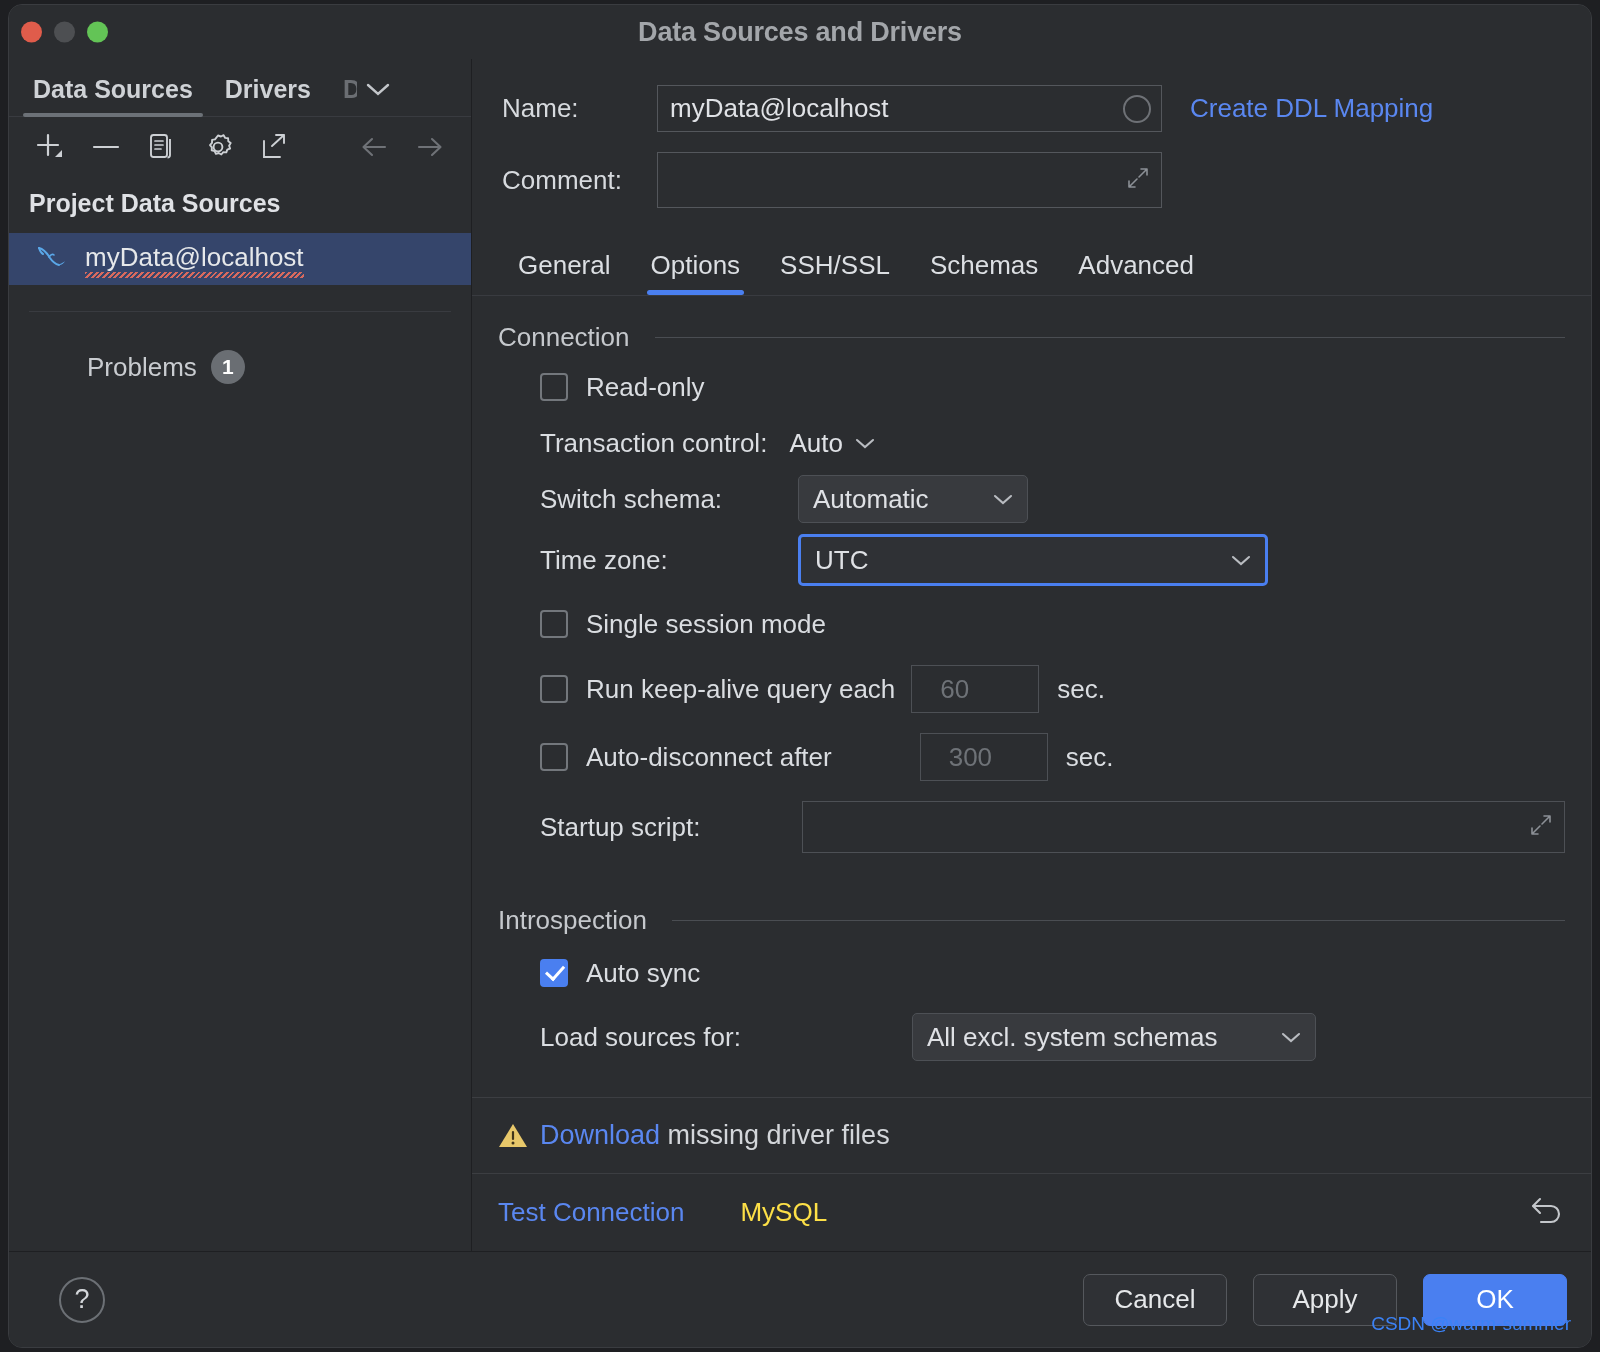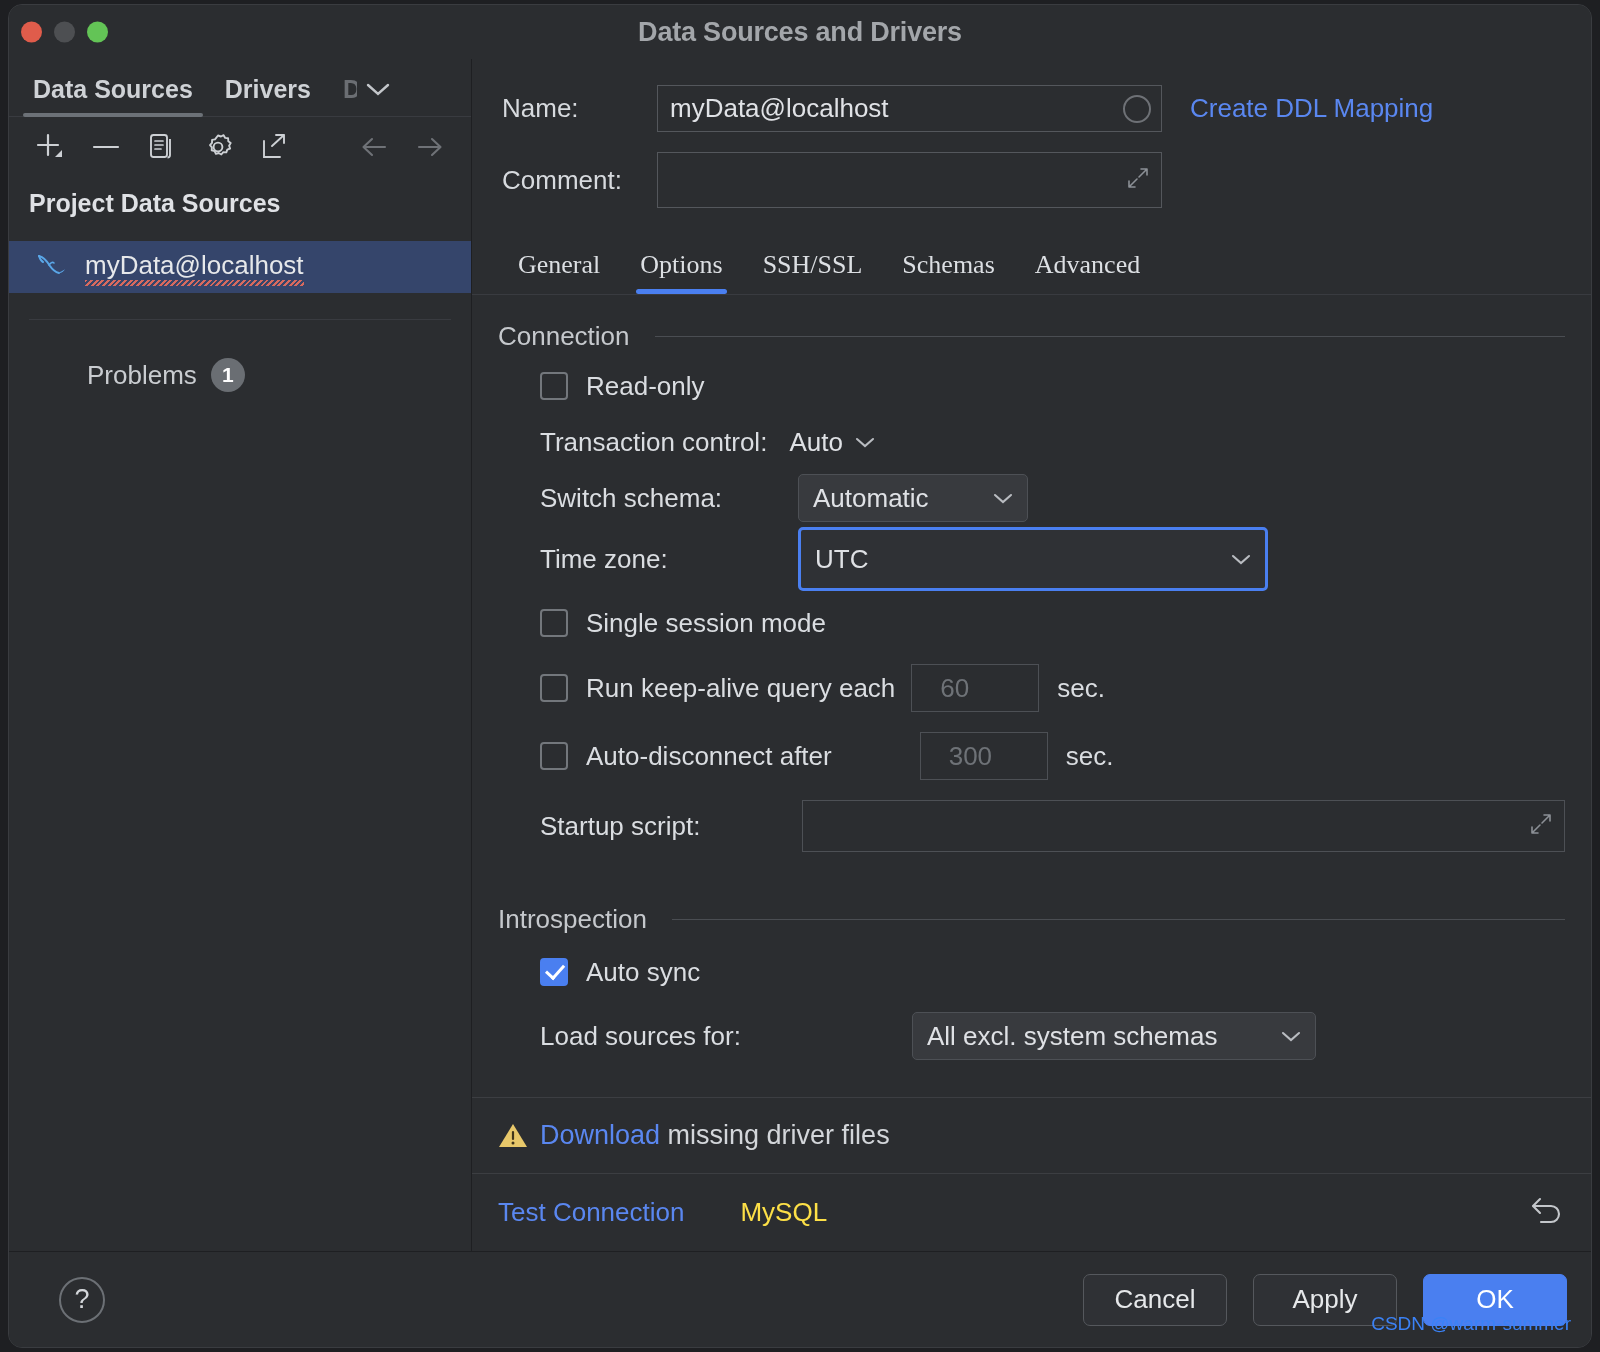--- a/index.html
+++ b/index.html
@@ -64,21 +64,21 @@
   .toolbar {
     height: 60px; flex: none;
     display: flex; align-items: center; gap: 22px;
     padding: 0 24px;
   }
   .tb-icon { width: 34px; height: 34px; display: flex; align-items: center; justify-content: center; color: #cdd0d4; }
   .tb-spacer { flex: 1; }
   .tb-icon.nav { color: #6f7277; }
   .sec-head {
     font-size: 25px; font-weight: bold; color: #dfe1e5;
-    padding: 12px 0 23px 20px;
+    padding: 12px 0 15px 20px;
   }
   .ds-row {
     height: 52px; display: flex; align-items: center; gap: 16px;
     padding-left: 26px; background: #35456b;
   }
   .ds-label {
     font-size: 26px; color: #e6e8ea; position: relative; padding-bottom: 4px;
   }
   .ds-label::after {
     content: ""; position: absolute; left: 0; right: 0; bottom: -1px; height: 6px;
@@ -106,21 +106,21 @@
   .ftext {
     width: 505px; height: 47px; background: #2b2d30;
     border: 1px solid #54575c; display: flex; align-items: center;
     padding: 0 10px 0 12px; position: relative;
   }
   .ftext-val { font-size: 26px; color: #e0e2e6; flex: 1; }
   .circle-ind { width: 28px; height: 28px; border-radius: 50%; border: 2px solid #6e7176; flex: none; }
   .expand-ic { position: absolute; right: 10px; top: 50%; transform: translateY(-50%); color: #8c9096; }
   .ddl-link { font-size: 26px; color: #5a87f0; margin-left: 28px; }
 
-  .tabs2 { display: flex; align-items: flex-start; padding: 22px 0 0 26px; font-family: Liberation Serif, serif; }
+  .tabs2 { display: flex; align-items: flex-start; padding: 22px 0 0 26px; }
   .t2 { font-size: 26px; color: #dcdfe3; padding: 0 20px 14px 20px; position: relative; }
   .t2.active::after {
     content: ""; position: absolute; left: 16px; right: 16px; bottom: 0;
     height: 5px; background: #4a7ff0; border-radius: 3px;
   }
   .tabs2-line { height: 1px; background: #393b40; }
 
   .scroll-area { flex: 1; padding: 0 26px; overflow: hidden; }
   .group-head { display: flex; align-items: center; gap: 25px; padding: 26px 0 6px 0; }
   .group-title { font-size: 26px; color: #c5c8cc; white-space: nowrap; }
@@ -366,21 +366,21 @@
             <span class="chev">
               <svg width="24" height="16" viewBox="0 0 24 16">
                   <path d="M4 5 L12 12 L20 5" stroke="currentColor" stroke-width="2.1" fill="none" stroke-linecap="round"></path>
                 </svg>
             </span>
           </span>
         </div>
 
         <div class="opt-row" style="min-height:66px">
           <span class="lbl-w">Time zone:</span>
-          <span class="combo focused" style="width:470px;height:64px">
+          <span class="combo focused" style="width:470px;height:52px">
             <span class="cval">UTC</span>
             <span class="chev">
               <svg width="24" height="16" viewBox="0 0 24 16">
                   <path d="M4 5 L12 12 L20 5" stroke="currentColor" stroke-width="2.1" fill="none" stroke-linecap="round"></path>
                 </svg>
             </span>
           </span>
         </div>
 
         <div class="opt-row" style="min-height:62px">

